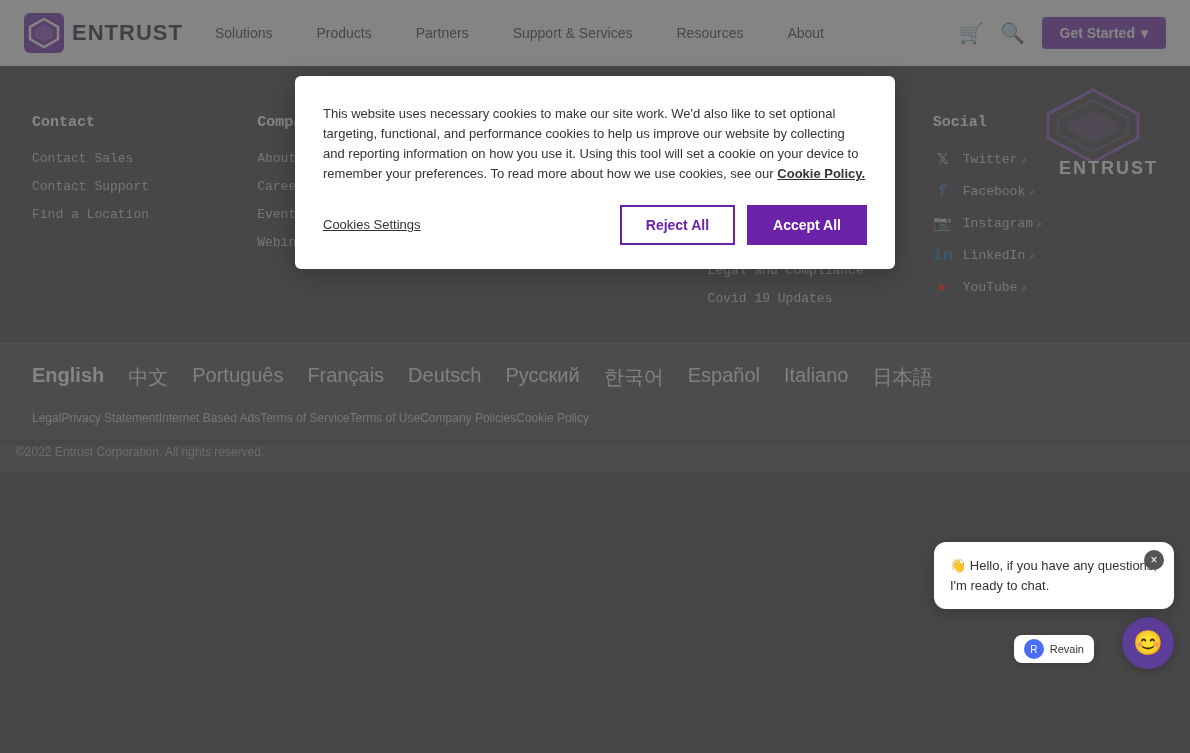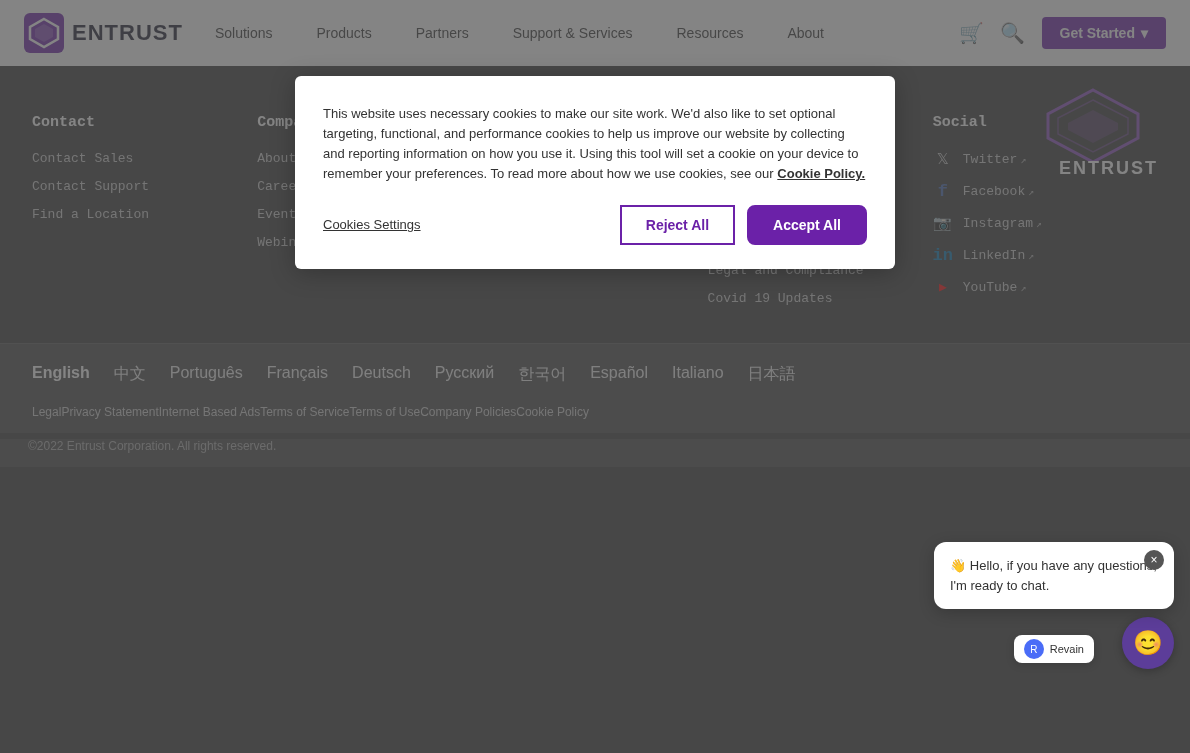--- a/index.html
+++ b/index.html
@@ -129,21 +129,21 @@
       border-radius: 0;
       font-size: 14px;
       font-weight: 600;
       cursor: pointer;
     }
     .accept-all-btn {
       background: #6b21a8;
       color: #fff;
       border: 2px solid #6b21a8;
       padding: 10px 24px;
-      border-radius: 8px;
+      border-radius: 0;
       font-size: 14px;
       font-weight: 600;
       cursor: pointer;
     }
 
     
     .footer {
       background: #333;
       padding: 48px 32px 0 32px;
       position: absolute;
@@ -229,21 +229,21 @@
       display: flex;
       gap: 24px;
       flex-wrap: wrap;
       border-top: 1px solid #555;
       margin-left: -32px;
       margin-right: -32px;
       padding-left: 32px;
       padding-right: 32px;
     }
     .lang-item {
-      font-size: 16px;
+      font-size: 20px;
       color: #eee;
       cursor: pointer;
       text-decoration: none;
     }
     .lang-item.active {
       font-weight: 700;
       color: #fff;
     }
 
     
@@ -259,21 +259,21 @@
     }
     .bottom-bar-link {
       font-size: 12px;
       color: #ccc;
       text-decoration: none;
     }
     .copyright {
       font-size: 12px;
       color: #aaa;
       margin-top: 6px;
-      padding-left: 28px;
+      padding-left: 16px;
       background: #444;
       margin-left: -32px;
       margin-right: -32px;
       padding-bottom: 14px;
     }
 
     
     .chat-widget {
       position: absolute;
       bottom: 80px;

